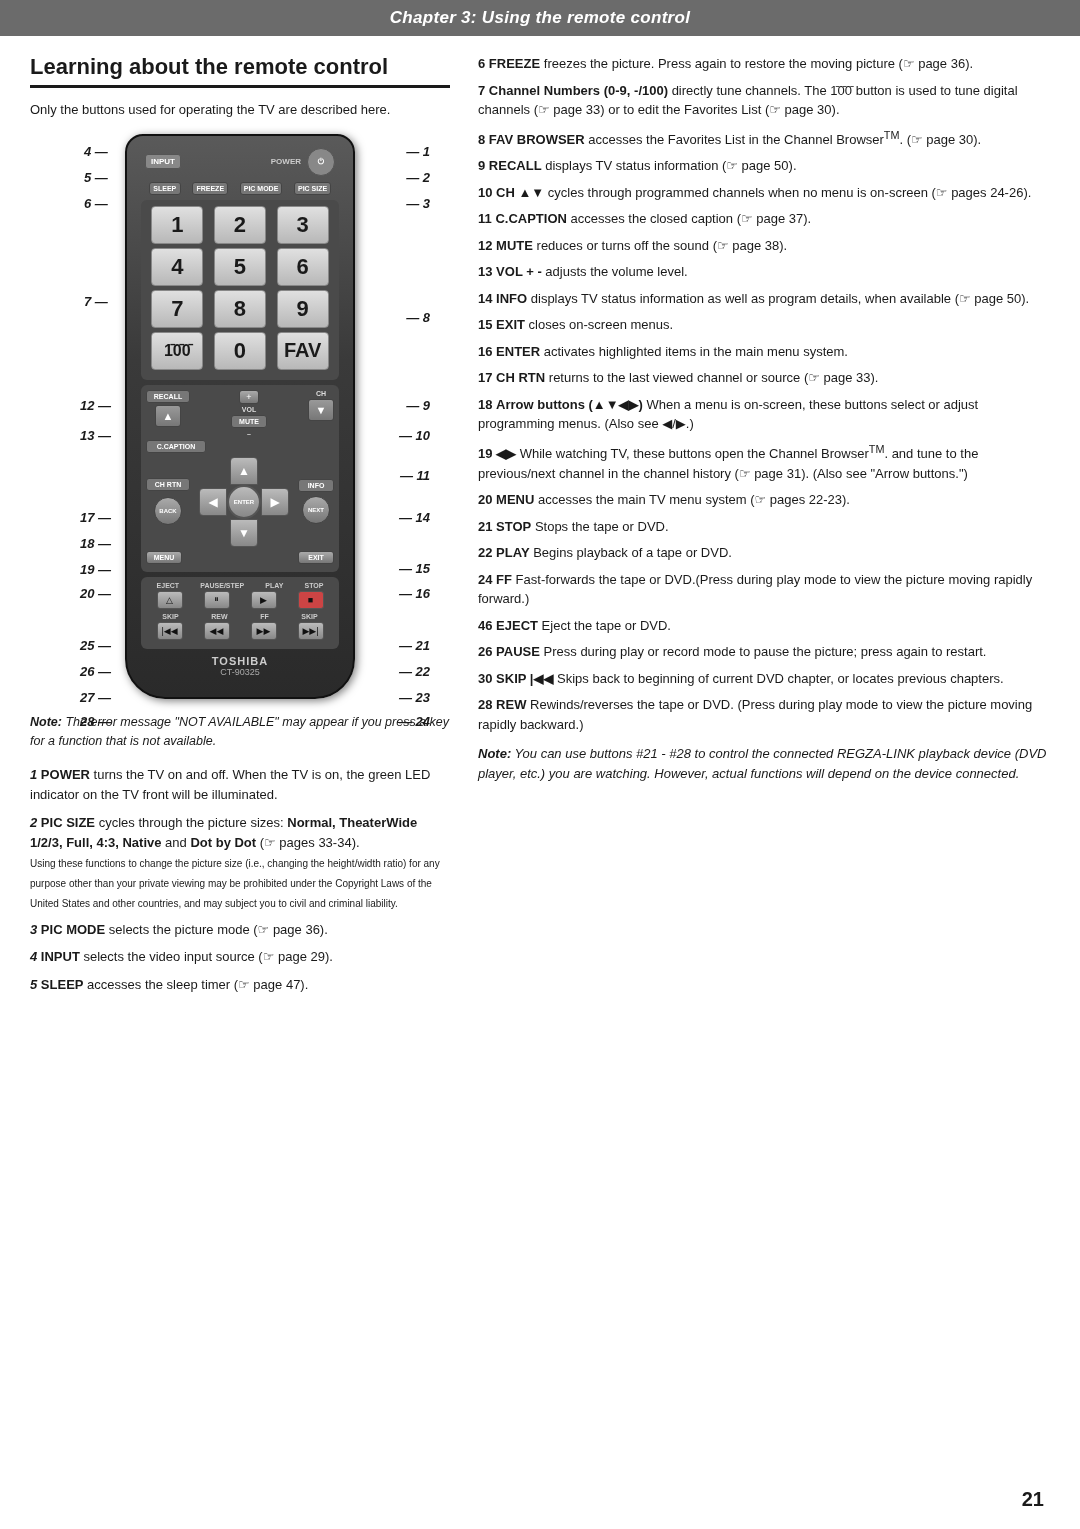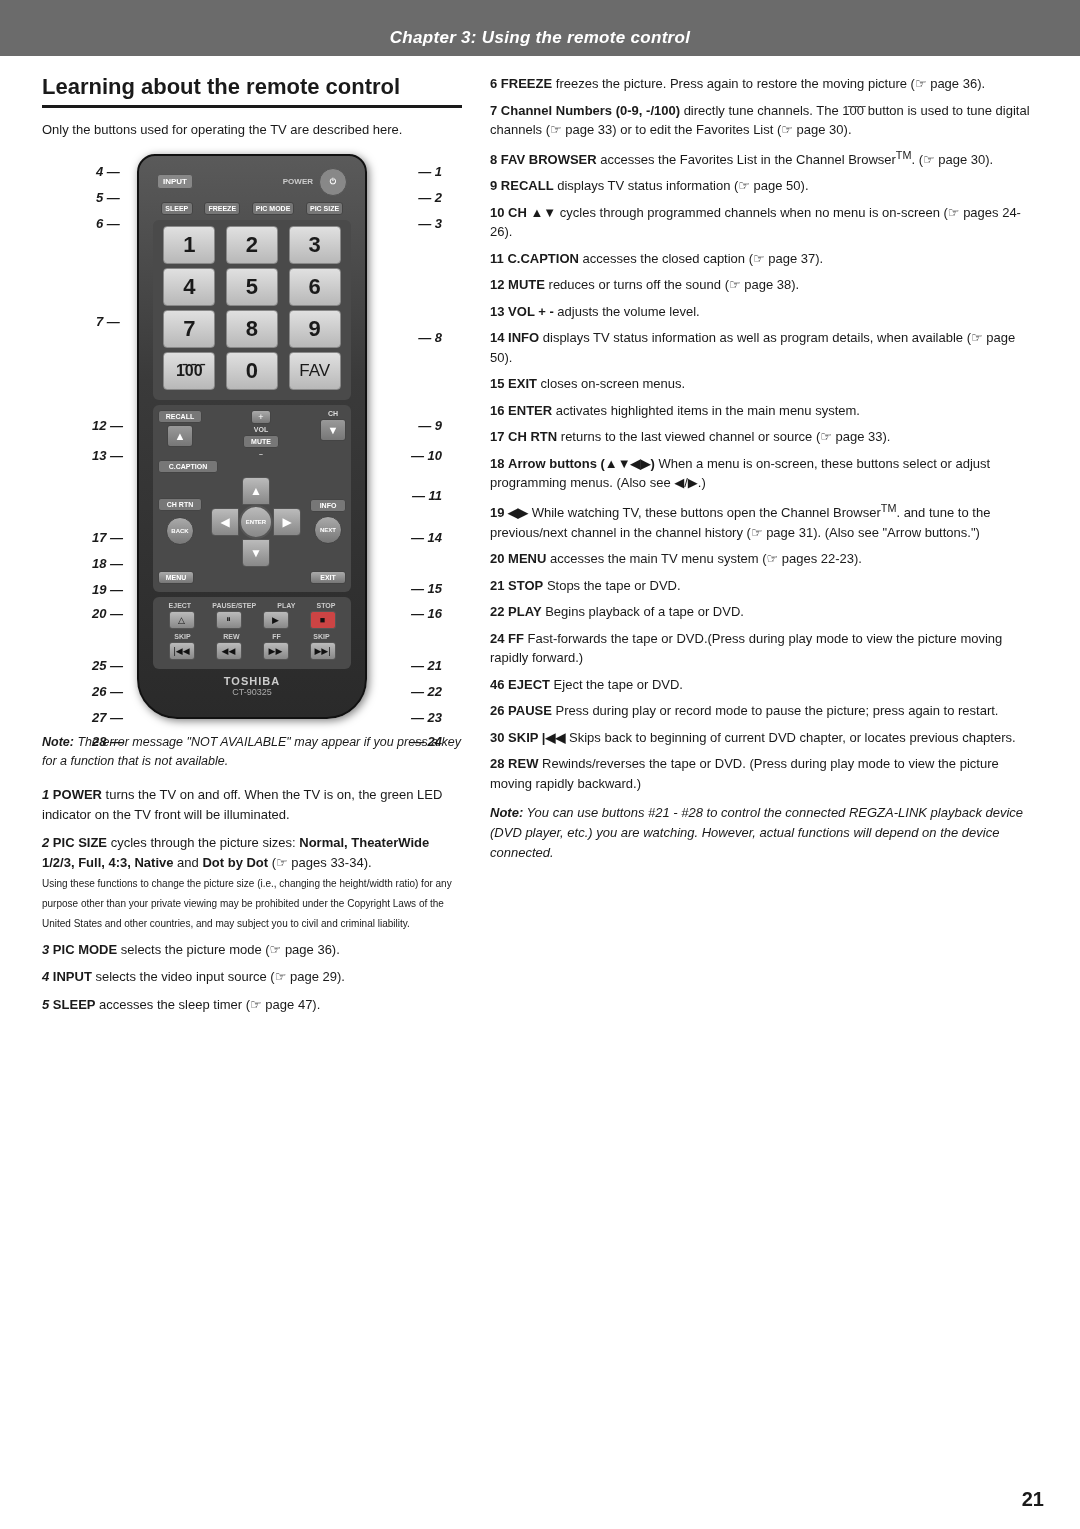--- a/index.html
+++ b/index.html
@@ -19,27 +19,26 @@
       text-align: center;
       padding: 8px 20px;
       margin-bottom: 18px;
     }
     .page-header h2 {
       color: #ffffff;
       font-style: italic;
       font-weight: bold;
       font-size: 17px;
       letter-spacing: 0.3px;
-      margin-top: 20px;
     }
 
     
     .main-content {
       display: flex;
-      padding: 0 42px;
+      padding: 0 30px;
       gap: 28px;
     }
 
     .left-col {
       width: 420px;
       flex-shrink: 0;
     }
 
     .right-col {
       flex: 1;
@@ -188,22 +187,22 @@
 
     .num-btn-special {
       background: linear-gradient(to bottom, #e0e0e0, #b8b8b8);
       border: 1px solid #888;
       border-radius: 4px;
       width: 52px;
       height: 38px;
       display: flex;
       align-items: center;
       justify-content: center;
-      font-size: 17px;
-      font-weight: normal;
+      font-size: 20px;
+      font-weight: bold;
       color: #1a1a1a;
       font-family: Arial, sans-serif;
     }
 
     
     .mid-controls {
       background: #4a4a4a;
       border-radius: 6px;
       padding: 5px;
       margin-bottom: 5px;

